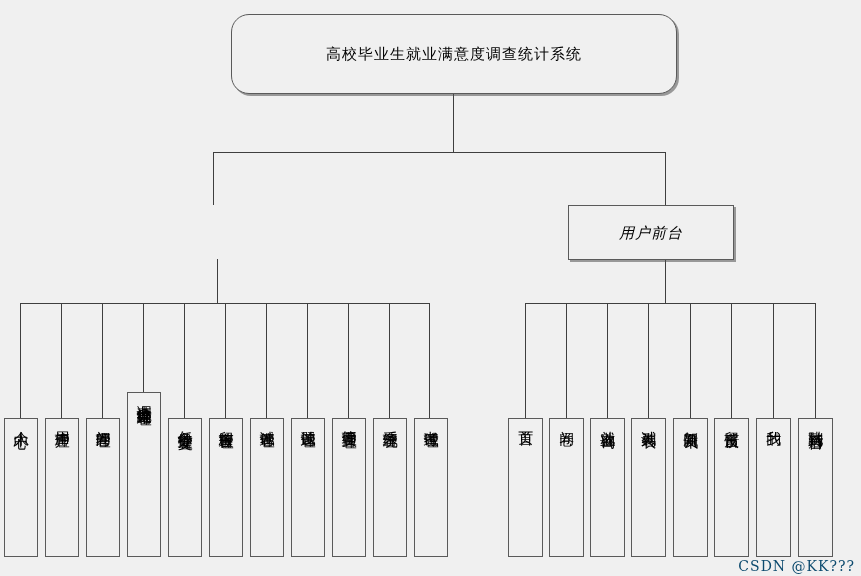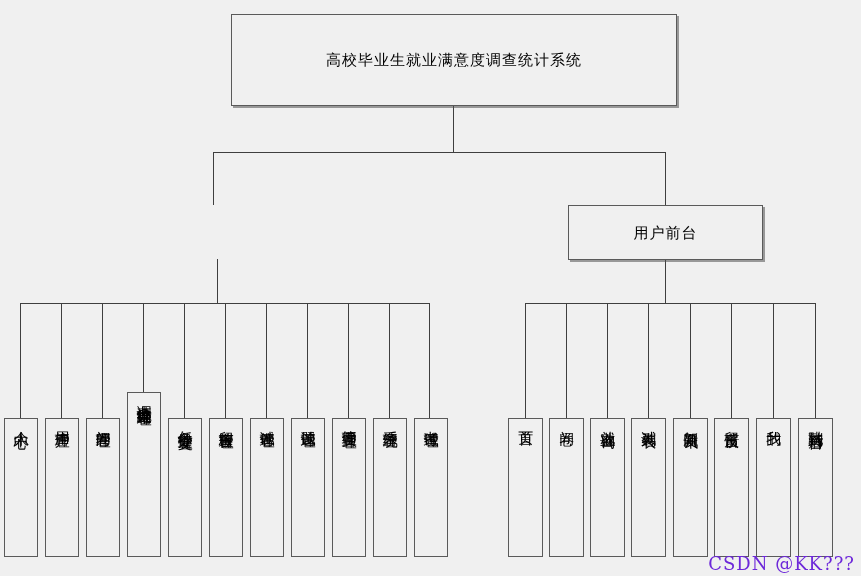--- a/index.html
+++ b/index.html
@@ -64,22 +64,22 @@
     position: absolute;
     background: #3f3f3f;
     z-index: 1;
   }
   .conn.h { height: 1px; }
   .conn.v { width: 1px; }
   .watermark {
     position: absolute;
     right: 6px;
     bottom: 2px;
-    font-size: 18px;
-    color: #6d28d9;
+    font-size: 14px;
+    color: #0c4a6e;
     letter-spacing: 1px;
     font-family: "DejaVu Serif", "Liberation Serif", serif;
     z-index: 5;
     user-select: none;
   }
 </style>
 </head>
 <body>
 
 <div id="canvas">
@@ -114,26 +114,26 @@
 
   <div class="conn v" style="left:525px; top:303px; height:115px;"></div>
   <div class="conn v" style="left:566px; top:303px; height:115px;"></div>
   <div class="conn v" style="left:607px; top:303px; height:115px;"></div>
   <div class="conn v" style="left:648px; top:303px; height:115px;"></div>
   <div class="conn v" style="left:690px; top:303px; height:115px;"></div>
   <div class="conn v" style="left:731px; top:303px; height:115px;"></div>
   <div class="conn v" style="left:773px; top:303px; height:115px;"></div>
   <div class="conn v" style="left:815px; top:303px; height:115px;"></div>
 
-  <div class="node root shadowed" style="left:231px; top:14px; width:446px; height:92px;">
+  <div class="node root shadowed" style="left:231px; top:14px; width:446px; height:80px;border-radius:18px;">
     <span class="node-label">高校毕业生就业满意度调查统计系统</span>
   </div>
 
 
-  <div class="node mid shadowed" style="left:568px; top:205px; width:195px; height:55px;">
+  <div class="node mid shadowed" style="left:568px; top:205px; width:166px; height:55px;font-style:italic;">
     <span class="node-label">用户前台</span>
   </div>
 
   <div class="leaf shadowed" style="left:4px; top:418px; width:34px; height:139px;">
     <span class="leaf-label">个人中心</span>
   </div>
   <div class="leaf shadowed" style="left:45px; top:418px; width:34px; height:139px;">
     <span class="leaf-label">用户管理</span>
   </div>
   <div class="leaf shadowed" style="left:86px; top:418px; width:34px; height:139px;">

